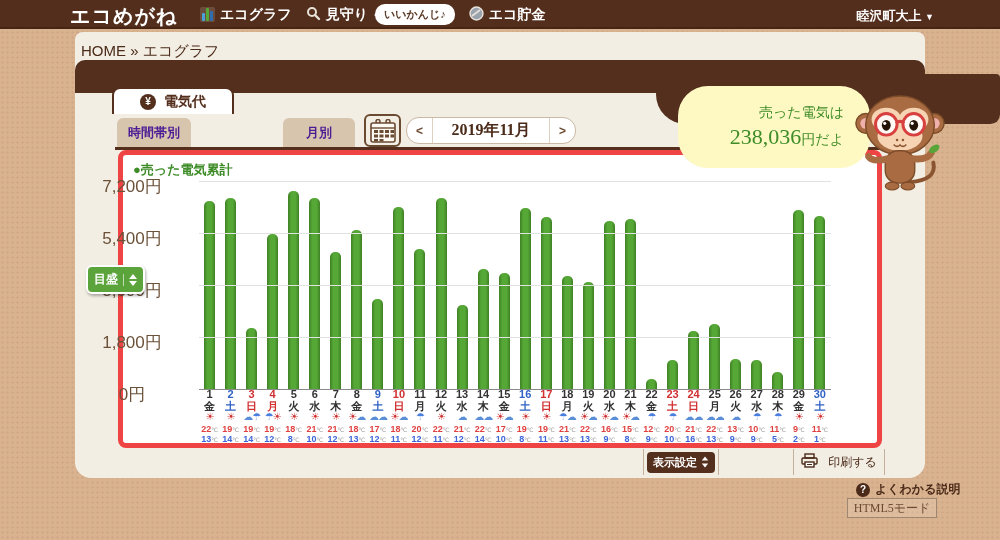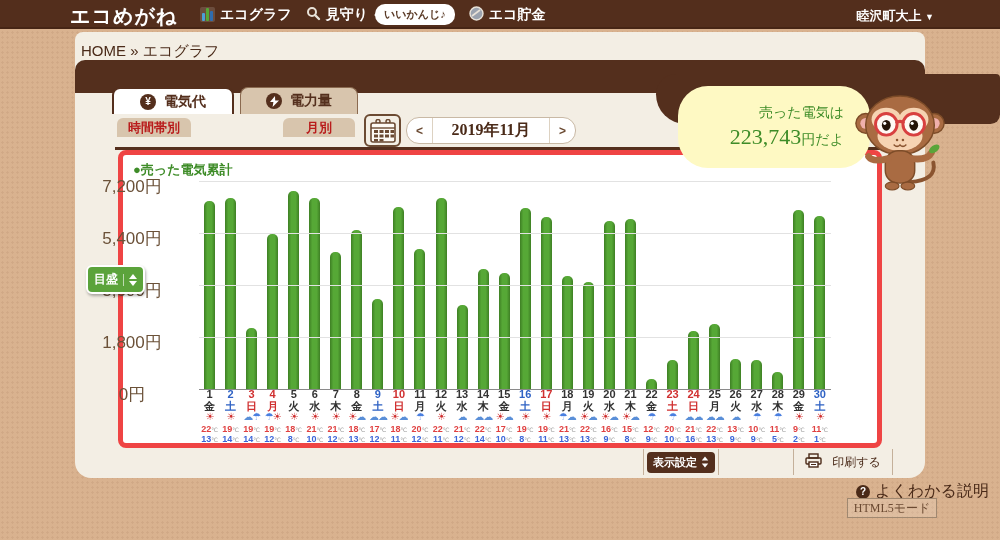--- a/index.html
+++ b/index.html
@@ -38,22 +38,22 @@
 
   
   .maintab { position:absolute; height:27px; display:flex; align-items:center; justify-content:center; gap:8px;
     font-size:14px; font-weight:bold; border-radius:8px 8px 0 0; cursor:pointer; }
   .maintab .tico { width:16px; height:16px; border-radius:50%; background:#542f1d; color:#fff; font-size:10px;
     display:flex; align-items:center; justify-content:center; font-weight:bold; }
   .maintab.active { left:37px; top:55px; width:122px; background:#fff; border:2px solid #542f1d; border-bottom:none; color:#542f1d; }
   .maintab.inactive { left:165px; top:55px; width:118px; background:#d8c5ad; border:1px solid #8a6a50; border-bottom:none; color:#542f1d; }
 
   
-  .subtab { position:absolute; top:86px; height:19px; display:flex; align-items:center; justify-content:center;
-    font-size:13px; font-weight:bold; border-radius:6px 6px 0 0; background:#d8c5ad; color:#b91c1c; cursor:pointer; }
+  .subtab { position:absolute; top:86px; height:29px; display:flex; align-items:center; justify-content:center;
+    font-size:13px; font-weight:bold; border-radius:6px 6px 0 0; background:#d8c5ad; color:#4c1d95; cursor:pointer; }
   .subtab.s1 { left:42px; width:74px; }
   .subtab.s2 { left:124px; width:76px; background:#542f1d; color:#fff; height:32px; }
   .subtab.s3 { left:208px; width:72px; }
   .rule { position:absolute; left:40px; top:115px; width:770px; height:3px; background:#542f1d; }
 
   .calbtn { position:absolute; left:289px; top:82px; width:37px; height:33px; background:#f3eee4;
     border:2px solid #6b4a32; border-radius:6px; display:flex; align-items:center; justify-content:center; cursor:pointer; }
   .datebar { position:absolute; left:331px; top:85px; width:170px; height:27px; background:#fff;
     border:1px solid #c9b9a5; border-radius:13px; display:flex; align-items:stretch; overflow:hidden; }
   .datebar .arr { width:26px; display:flex; align-items:center; justify-content:center; color:#6b4a32;
@@ -100,32 +100,32 @@
     box-shadow:1px 2px 3px rgba(0,0,0,.3); color:#fff; font-size:12px; font-weight:bold;
     display:flex; align-items:center; gap:5px; padding:4px 6px; cursor:pointer; z-index:4; }
   .updown { display:flex; flex-direction:column; gap:2px; padding-left:5px; border-left:1px solid rgba(255,255,255,.6); }
   .tri-up { width:0; height:0; border-left:4px solid transparent; border-right:4px solid transparent; border-bottom:5px solid #fff; }
   .tri-dn { width:0; height:0; border-left:4px solid transparent; border-right:4px solid transparent; border-top:5px solid #fff; }
 
   
   .controls { position:absolute; left:568px; top:417px; height:26px; display:flex; align-items:stretch; }
   .ccell { display:flex; align-items:center; justify-content:center; border-left:1px solid #c4b09a; }
   .ccell.last { border-right:1px solid #c4b09a; }
-  .c1 { width:75px; } .c2 { width:75px; } .c3 { width:100px; gap:10px; }
+  .c1 { width:75px; } .c2 { width:75px; } .c3 { width:92px; gap:10px; }
   .dispbtn { background:#542f1d; color:#fff; font-size:11px; font-weight:bold; border-radius:4px;
     display:flex; align-items:center; gap:4px; padding:3px 6px; cursor:pointer; }
   .dispbtn .tri-up { border-bottom-color:#fff; transform:scale(.8); }
   .dispbtn .tri-dn { border-top-color:#fff; transform:scale(.8); }
   .printlbl { font-size:12px; color:#4a2a18; cursor:pointer; }
 
   
   .help { position:absolute; left:856px; top:481px; display:flex; align-items:center; gap:5px; cursor:pointer; }
   .qicon { width:14px; height:14px; border-radius:50%; background:#4a2a18; color:#fff; font-size:10px; font-weight:bold;
     display:flex; align-items:center; justify-content:center; }
-  .helptxt { font-size:16px; color:#4a2a18; font-weight:normal; }
+  .helptxt { font-size:12px; color:#4a2a18; font-weight:bold; }
   .html5btn { position:absolute; left:847px; top:498px; width:90px; height:20px; border:1px solid #a08870;
     display:flex; align-items:center; justify-content:center; font-family:"Liberation Serif","DejaVu Serif",serif;
     font-size:12px; color:#6b4a32; background:rgba(255,255,255,.15); cursor:pointer; }
 </style>
 </head>
 <body>
 
 <div class="screen">
 
   <div class="topbar">
@@ -173,28 +173,20 @@
       <span>エコグラフ</span>
     </div>
 
     <div class="band"></div>
     <div class="blob"></div>
 
     <div class="maintab active">
       <span class="tico">¥</span>
       <span>電気代</span>
     </div>
-    <div class="maintab inactive">
-      <span class="tico">
-        <svg width="9" height="11" viewBox="0 0 9 11">
-            <polygon points="5,0 0,6 3.4,6 2.6,11 9,4.4 5.2,4.4" fill="#fff"></polygon>
-          </svg>
-      </span>
-      <span>電力量</span>
-    </div>
 
     <div class="subtab s1">時間帯別</div>
     <div class="subtab s3">月別</div>
     <div class="rule"></div>
 
     <div class="calbtn">
       <svg width="26" height="24" viewBox="0 0 26 24">
         <circle cx="8" cy="2.5" r="2" fill="none" stroke="#6b4a32" stroke-width="1.5"></circle>
         <circle cx="18" cy="2.5" r="2" fill="none" stroke="#6b4a32" stroke-width="1.5"></circle>
         <rect x="1" y="4" width="24" height="19" rx="2" fill="#fdfaf4" stroke="#6b4a32" stroke-width="1.6"></rect>
@@ -216,21 +208,21 @@
 
     <div class="datebar">
       <div class="arr prev">&lt;</div>
       <div class="dlabel">2019年11月</div>
       <div class="arr next">&gt;</div>
     </div>
 
     <div class="bubble">
       <div class="l1">売った電気は</div>
       <div class="l2">
-        <span class="amt">223,743</span><span>円だよ</span>
+        <span class="amt">238,036</span><span>円だよ</span>
       </div>
     </div>
 
     <div class="monkey">
       <svg width="98" height="104" viewBox="0 0 100 106">
         <path d="M60 96 Q88 94 84 76" fill="none" stroke="#8a5430" stroke-width="4" stroke-linecap="round"></path>
         <circle cx="15" cy="36" r="10" fill="#a96b42" stroke="#7d4c28" stroke-width="1.5"></circle>
         <circle cx="15" cy="36" r="5.5" fill="#f0b0ac"></circle>
         <circle cx="85" cy="36" r="10" fill="#a96b42" stroke="#7d4c28" stroke-width="1.5"></circle>
         <circle cx="85" cy="36" r="5.5" fill="#f0b0ac"></circle>

